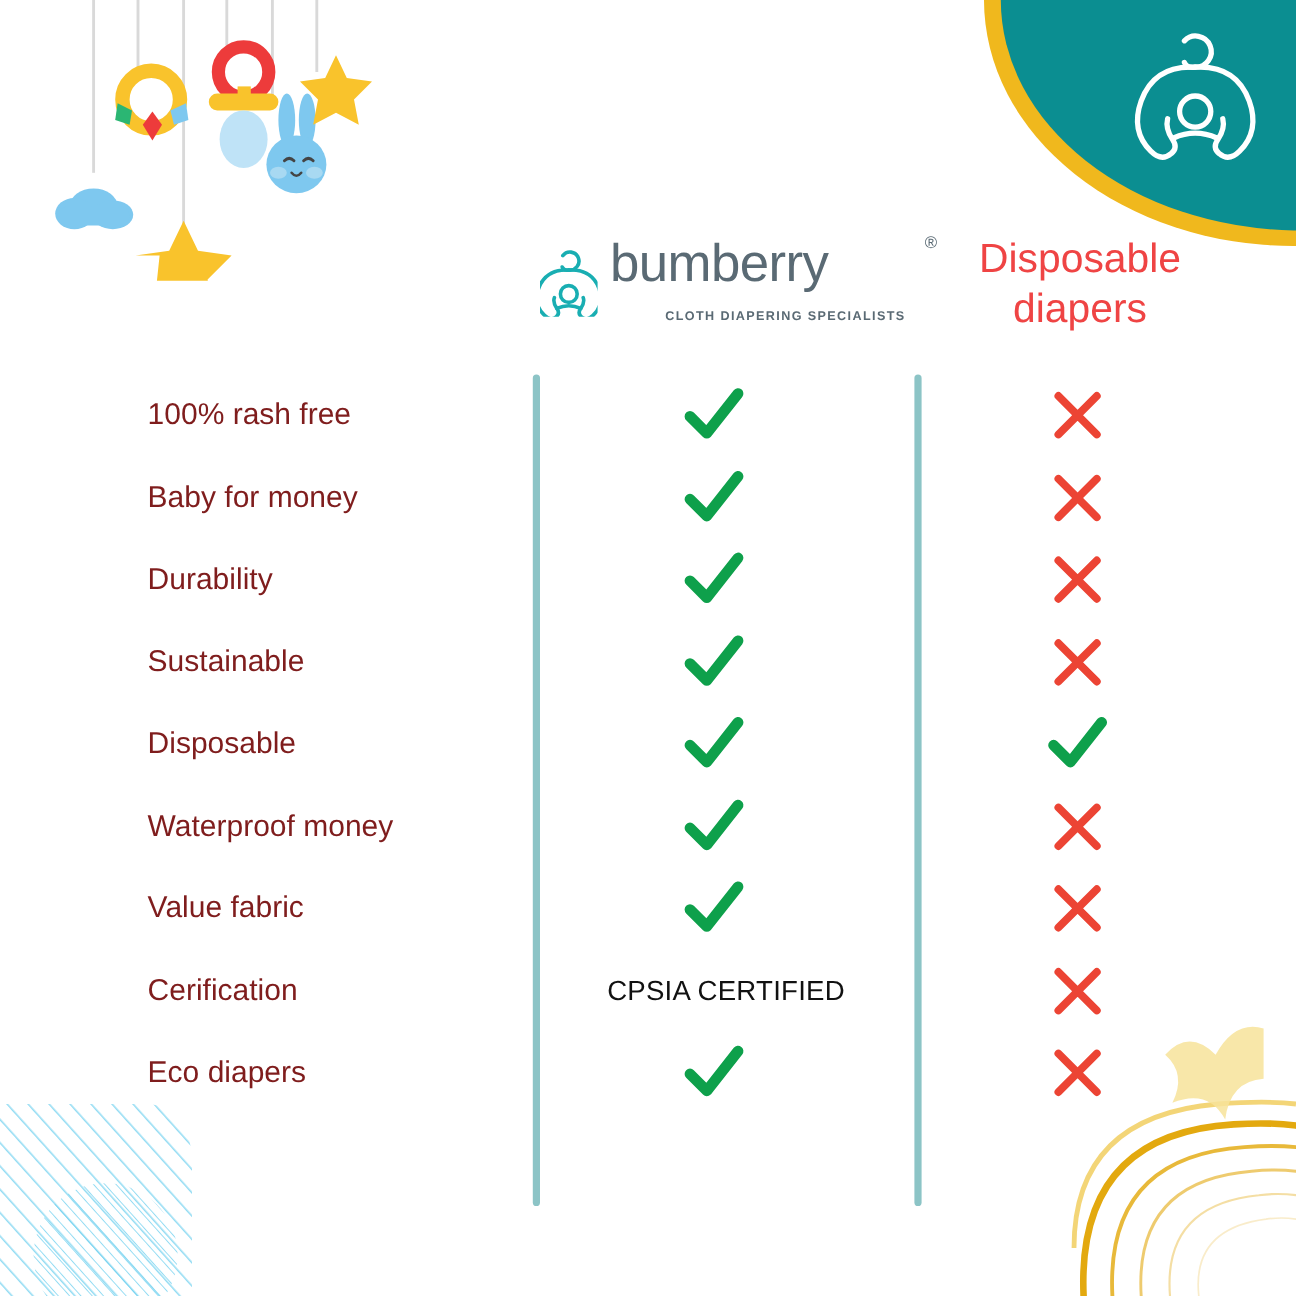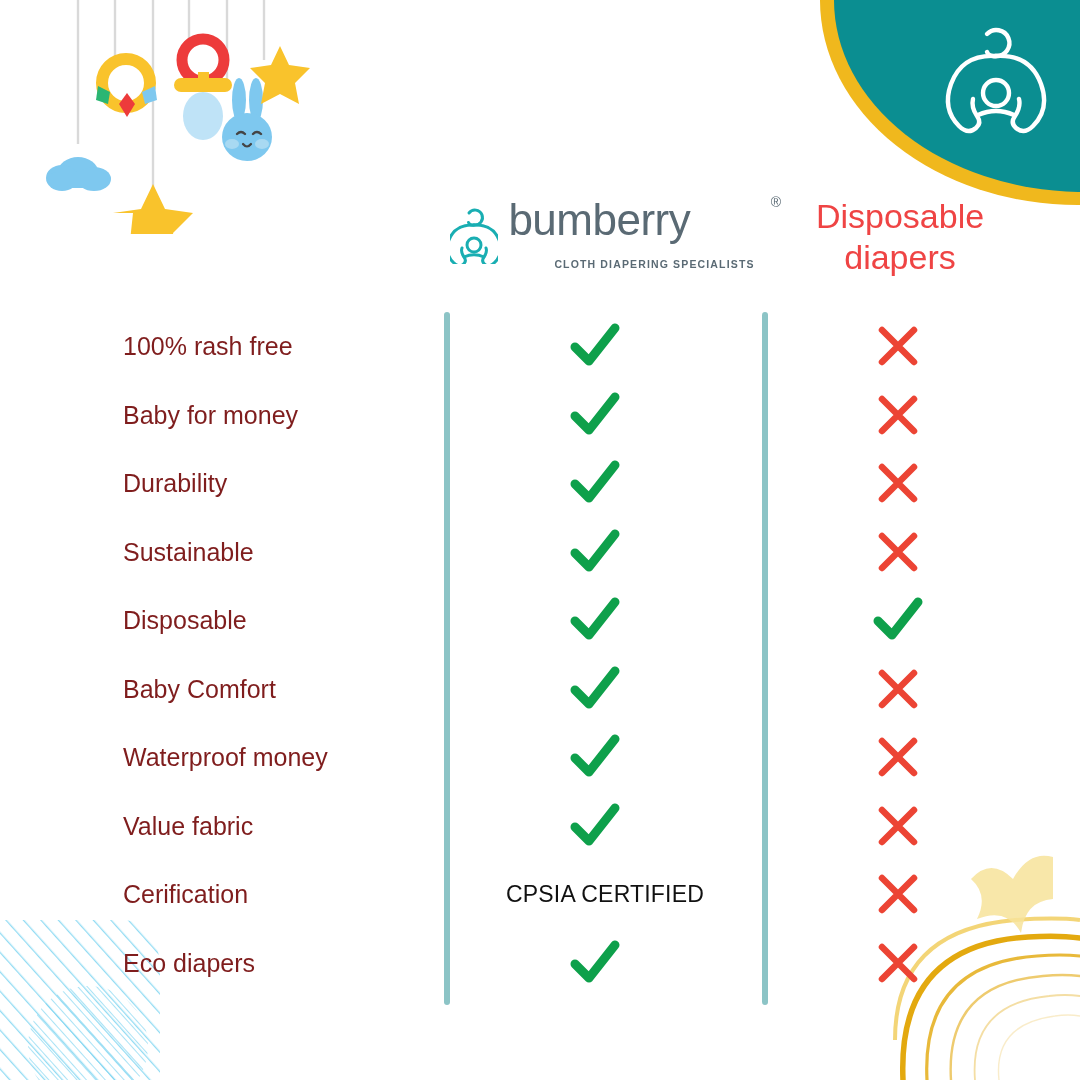--- a/index.html
+++ b/index.html
@@ -261,33 +261,20 @@
             <path d="M7 28 L21 42 L47 9" fill="none" stroke="#0ea04b" stroke-width="9" stroke-linecap="round" stroke-linejoin="round"></path>
           </svg>
         </div>
         <div class="cell-mark cell-disposable">
           <svg class="mark-svg" viewBox="0 0 54 54" xmlns="http://www.w3.org/2000/svg">
             <path d="M7 28 L21 42 L47 9" fill="none" stroke="#0ea04b" stroke-width="9" stroke-linecap="round" stroke-linejoin="round"></path>
           </svg>
         </div>
       </div>
       <div class="row">
-        <div class="cell-feature">Baby Comfort</div>
-        <div class="cell-mark cell-bumberry">
-          <svg class="mark-svg" viewBox="0 0 54 54" xmlns="http://www.w3.org/2000/svg">
-            <path d="M7 28 L21 42 L47 9" fill="none" stroke="#0ea04b" stroke-width="9" stroke-linecap="round" stroke-linejoin="round"></path>
-          </svg>
-        </div>
-        <div class="cell-mark cell-disposable">
-          <svg class="mark-svg" viewBox="0 0 54 54" xmlns="http://www.w3.org/2000/svg">
-            <path d="M11 11 L43 43 M43 11 L11 43" fill="none" stroke="#ec4434" stroke-width="6.5" stroke-linecap="round"></path>
-          </svg>
-        </div>
-      </div>
-      <div class="row">
         <div class="cell-feature">Waterproof money</div>
         <div class="cell-mark cell-bumberry">
           <svg class="mark-svg" viewBox="0 0 54 54" xmlns="http://www.w3.org/2000/svg">
             <path d="M7 28 L21 42 L47 9" fill="none" stroke="#0ea04b" stroke-width="9" stroke-linecap="round" stroke-linejoin="round"></path>
           </svg>
         </div>
         <div class="cell-mark cell-disposable">
           <svg class="mark-svg" viewBox="0 0 54 54" xmlns="http://www.w3.org/2000/svg">
             <path d="M11 11 L43 43 M43 11 L11 43" fill="none" stroke="#ec4434" stroke-width="6.5" stroke-linecap="round"></path>
           </svg>

